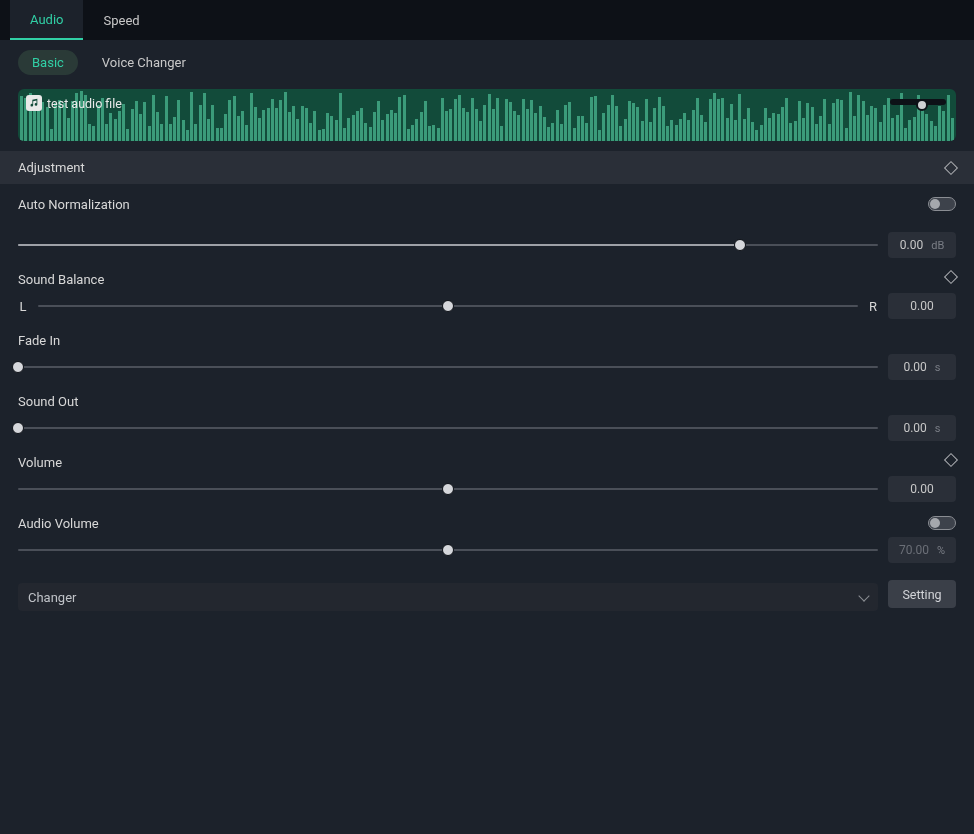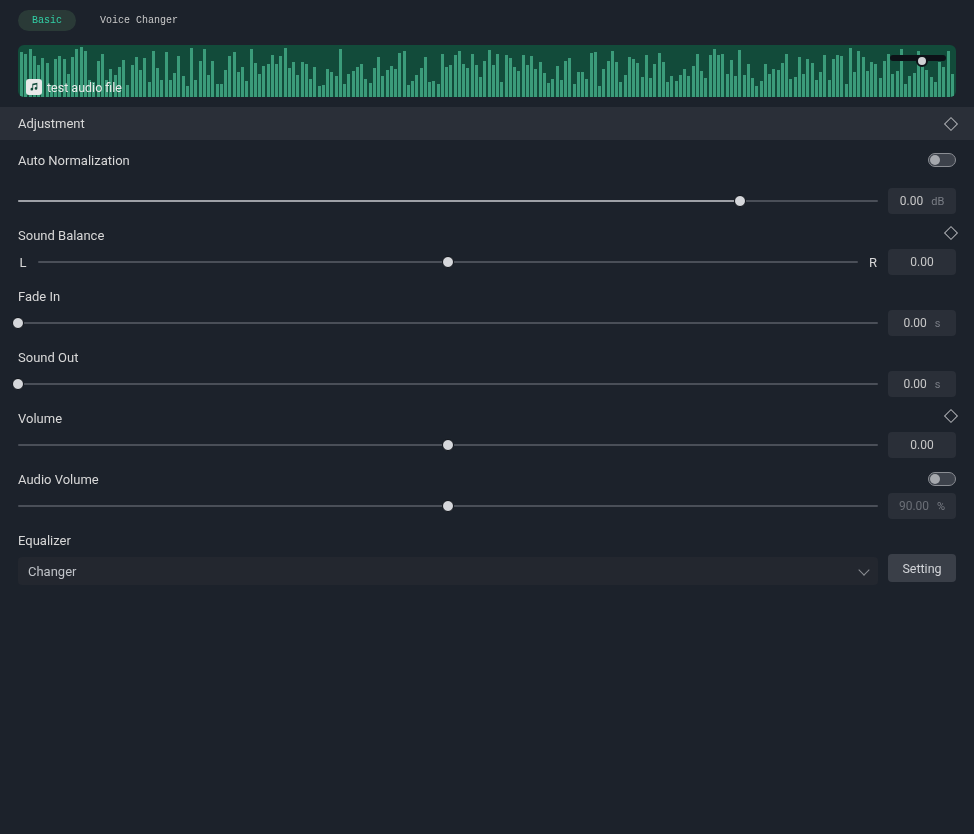--- a/index.html
+++ b/index.html
@@ -11,26 +11,26 @@
 .top-tab { padding: 10px 20px; color: #c8c8c8; cursor: pointer; font-size: 13px; height: 40px; display: flex; align-items: center; }
 .top-tab.active { color: #31d0a6; background: #1c222b; border-bottom: 2px solid #31d0a6; }
 
 
 .sub-area { background: #1c222b; flex: 1; overflow-y: auto; position: relative; }
 .sub-area::-webkit-scrollbar { width: 8px; }
 .sub-area::-webkit-scrollbar-track { background: #1c222b; }
 .sub-area::-webkit-scrollbar-thumb { background: #3a3f48; border-radius: 4px; }
 
 .sub-tabs { display: flex; padding: 10px 18px 4px 18px; gap: 10px; }
-.sub-tab { padding: 5px 14px; border-radius: 14px; color: #c8c8c8; cursor: pointer; font-size: 10px; font-family: Liberation Mono, monospace; }
+.sub-tab { padding: 5px 14px; border-radius: 14px; color: #c8c8c8; cursor: pointer; font-size: 13px; }
 .sub-tab.active { background: #2a3a37; color: #31d0a6; }
 
 
 .wave-wrap { margin: 10px 18px; height: 52px; border-radius: 6px; background: #124b3a; position: relative; overflow: hidden; }
-.wave-title { position: absolute; top: 6px; left: 8px; display: flex; align-items: center; gap: 5px; z-index: 3; font-size: 12.5px; color: #e9e9e9; margin-top: 28px; }
+.wave-title { position: absolute; top: 6px; left: 8px; display: flex; align-items: center; gap: 5px; z-index: 3; font-size: 12.5px; color: #e9e9e9; }
 .wave-icon { width: 16px; height: 16px; background: #e9e9e9; border-radius: 3px; display: inline-flex; align-items: center; justify-content: center; }
 .wave-bars { position: absolute; inset: 0; display: flex; align-items: flex-end; justify-content: space-between; z-index: 1; padding: 0 2px; }
 .wave-bars div { width: 3px; background: #3b9b7a; }
 .wave-marker { position: absolute; top: 10px; right: 28px; width: 12px; height: 12px; border-radius: 50%; background: #cfd1d4; border: 2px solid #0d1117; z-index: 4; }
 .wave-dark { position: absolute; top: 10px; right: 10px; width: 56px; height: 6px; background: #0d1117; border-radius: 3px; z-index:3; }
 
 
 .section-head { background: #2a2f38; padding: 9px 18px; display: flex; justify-content: space-between; align-items: center; font-size: 13px; margin-bottom: 6px; }
 
 
@@ -65,20 +65,24 @@
 
 .eq-row { display: flex; gap: 10px; margin-top: 3px; }
 .eq-row .dropdown { flex: 1; }
 .setting-btn { background: #3a3f48; color: #d2d4d8; border: none; border-radius: 4px; width: 68px; height: 28px; font-size: 12.5px; cursor: pointer; }
 
 </style>
 </head>
 <body>
 
 <div class="panel">
+  <div class="top-tabs">
+    <div class="top-tab active">Audio</div>
+    <div class="top-tab">Speed</div>
+  </div>
 
   <div class="sub-area">
     <div class="sub-tabs">
       <div class="sub-tab active">Basic</div>
       <div class="sub-tab">Voice Changer</div>
     </div>
 
     <div class="wave-wrap">
       <div class="wave-title">
         <span class="wave-icon">
@@ -411,30 +415,27 @@
       <div class="row-head">
         <span class="lbl">Audio Volume</span>
         <span class="toggle"></span>
       </div>
       <div class="slider-line">
         <div class="slider">
           <div class="track"></div>
           <div class="thumb" id="ad-thumb" style="left: 50%;"></div>
         </div>
         <div class="valuebox dim">
-          <span>90.00</span>
+          <span>70.00</span>
           <span class="unit">%</span>
         </div>
       </div>
     </div>
 
     <div class="row">
-      <div class="row-head">
-        <span class="lbl">Equalizer</span>
-      </div>
       <div class="eq-row">
         <div class="dropdown">
           <span>Changer</span>
           <span class="chev"></span>
         </div>
         <button class="setting-btn">Setting</button>
       </div>
     </div>
 
   </div>

